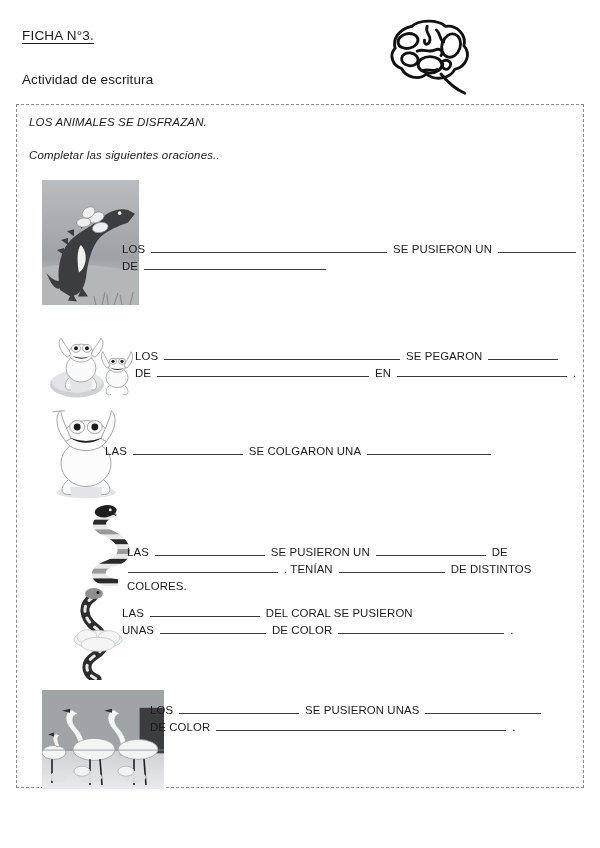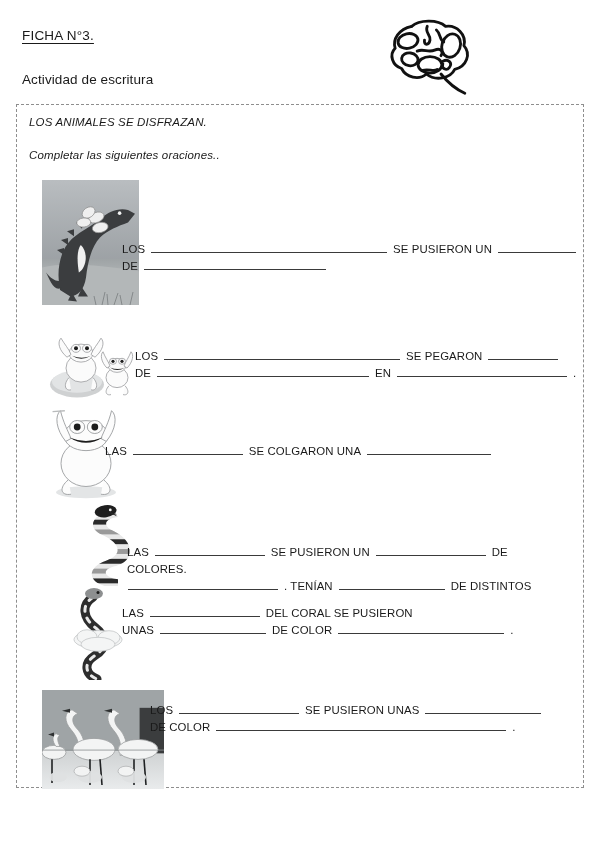--- a/index.html
+++ b/index.html
@@ -298,22 +298,22 @@
             </g>
       <g fill="#1e1e1e">
         <ellipse cx="33.64" cy="10.235000000000001" rx="11" ry="6" transform="rotate(-8 33.64 10.235000000000001)"></ellipse>
         <circle cx="38.28" cy="8.9" r="1.4" fill="#f3f3f3"></circle>
       </g>
       <path d="M38.28 11.57 l6 3" stroke="#2a2a2a" stroke-width="1" fill="none"></path>
           </svg>
         </div>
         <div class="ex-text" style="left: 110px; top: 415px; margin-top: 24px;">
           <span class="ln"><span>LAS</span><span class="sp"></span><span class="blank" style="width: 110px;"></span><span class="sp"></span><span>SE PUSIERON UN</span><span class="sp"></span><span class="blank" style="width: 110px;"></span><span class="sp"></span><span>DE</span><span class="sp"></span></span>
+          <span class="ln"><span class="blank" style="width: 150px;"></span><span class="sp"></span><span>. TENÍAN</span><span class="sp"></span><span class="blank" style="width: 106px;"></span><span class="sp"></span><span>DE DISTINTOS</span><span class="sp"></span></span>
           <span class="ln"><span>COLORES.</span><span class="sp"></span></span>
-          <span class="ln"><span class="blank" style="width: 150px;"></span><span class="sp"></span><span>. TENÍAN</span><span class="sp"></span><span class="blank" style="width: 106px;"></span><span class="sp"></span><span>DE DISTINTOS</span><span class="sp"></span></span>
         </div>
       </div>
       <div class="exercise">
         <div class="ex-figure" aria-label="Serpiente rayada con tutú" style="left: 50px; top: 481px; width: 60px; height: 94px;">
           <svg viewBox="0 0 60 94" width="60" height="94" xmlns="http://www.w3.org/2000/svg">
       <rect width="60" height="94" fill="#ffffff"></rect>
       <path d="M26 11.28 C14 18.8 16 31.96 28 41.36
                C40 50.760000000000005 40 62.040000000000006 28 69.56
                C16 77.08 18 88.36 30 93.06" stroke="#2d2d2d" stroke-width="9" fill="none" stroke-linecap="round"></path>
       <path d="M26 11.28 C14 18.8 16 31.96 28 41.36

